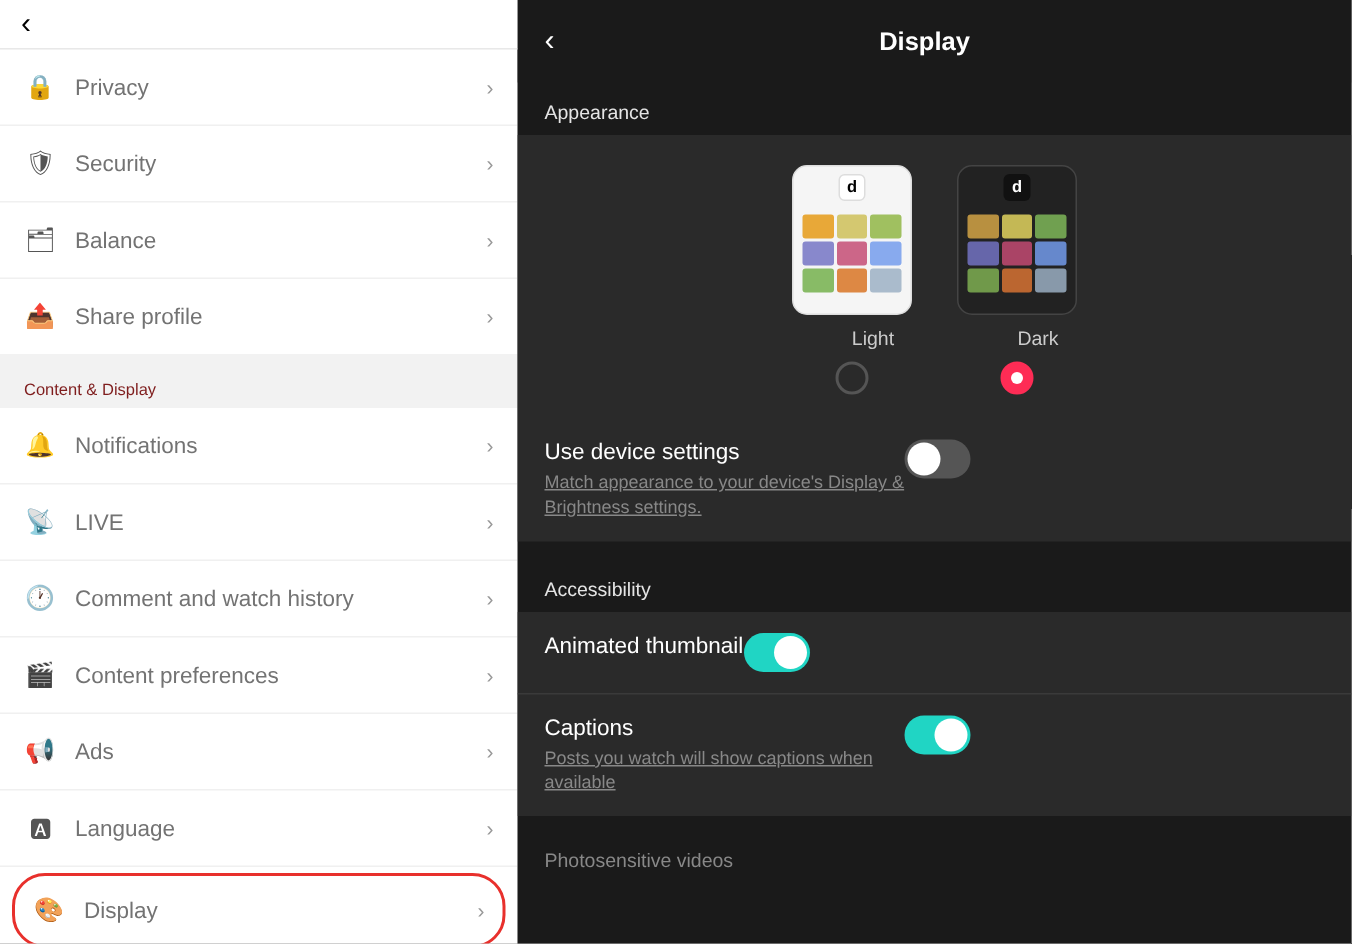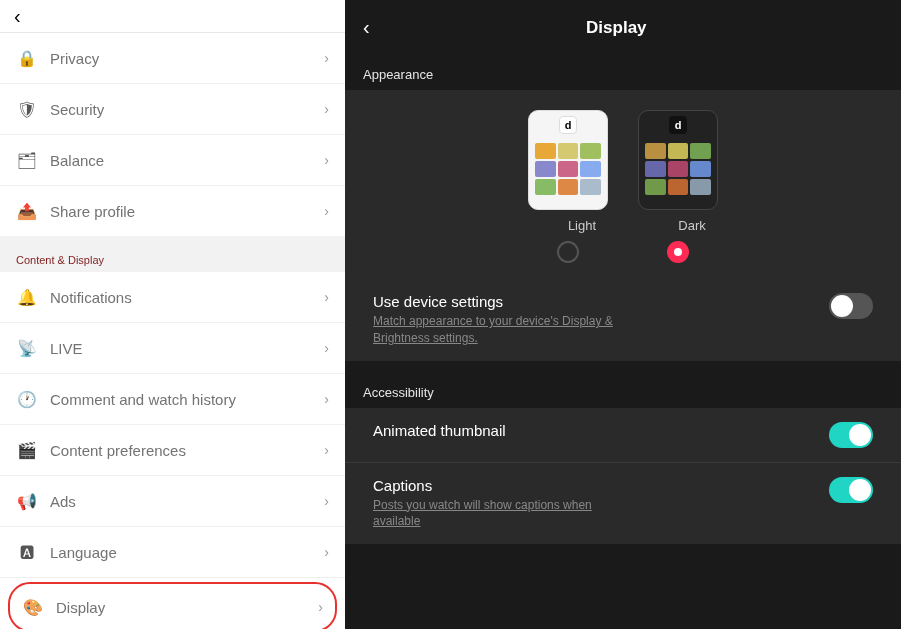--- a/index.html
+++ b/index.html
@@ -251,22 +251,21 @@
       width: 8px;
       height: 8px;
       border-radius: 50%;
       background: #fff;
     }
 
     
     .toggle-row {
       display: flex;
       align-items: flex-start;
-      justify-content: space-between;
-      padding: 14px 28px;
+      padding: 14px 18px;
       border-bottom: 1px solid #3a3a3a;
     }
 
     .toggle-row:last-child {
       border-bottom: none;
     }
 
     .toggle-text .toggle-title {
       font-size: 15px;
       color: #fff;
@@ -502,13 +501,14 @@
       <div class="toggle-text">
         <div class="toggle-title">Captions</div>
         <div class="toggle-desc">Posts you watch will show captions when available</div>
       </div>
       <div class="toggle-switch on">
         <div class="toggle-knob"></div>
       </div>
     </div>
   </div>
 
+  <div class="photosensitive-label">Photosensitive videos</div>
 </div>
 
 </body></html>

